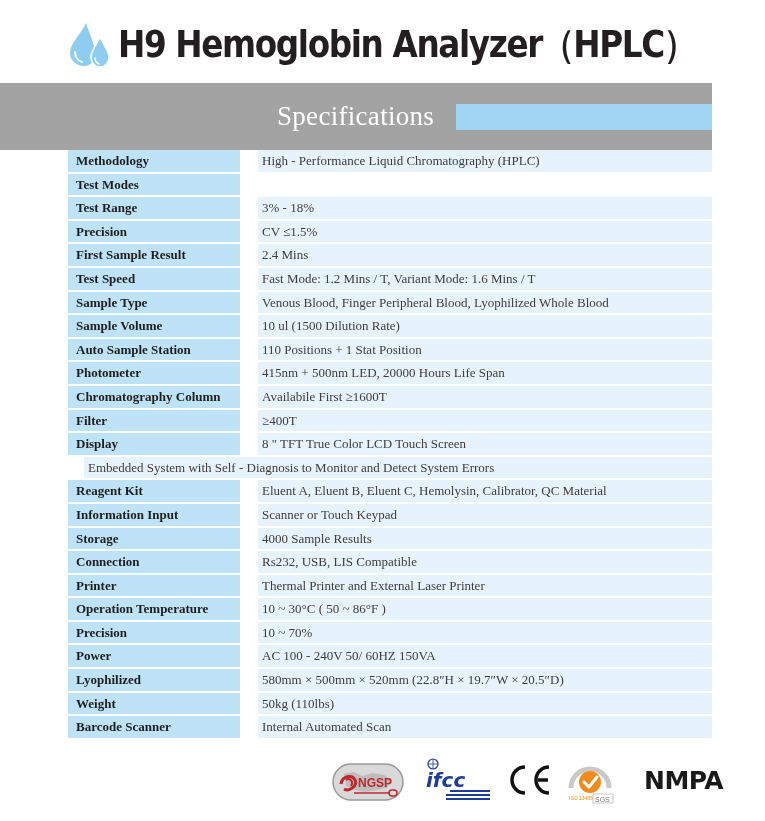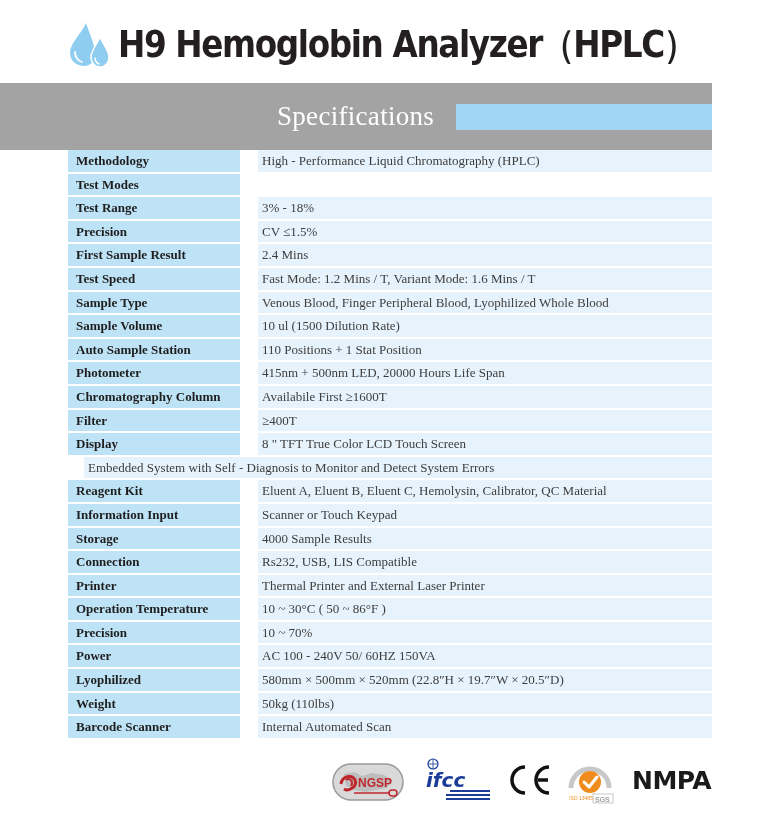--- a/index.html
+++ b/index.html
@@ -110,21 +110,21 @@
       height: 50px;
     }
     .logo {
       position: absolute;
     }
     .logo-ngsp { left: 2px; top: 6px; width: 72px; height: 40px; }
     .logo-ifcc { left: 94px; top: 2px; width: 70px; height: 46px; }
     .logo-ce { left: 176px; top: 6px; width: 46px; height: 36px; }
     .logo-sgs { left: 235px; top: 2px; width: 50px; height: 46px; }
     .logo-nmpa {
-      left: 302px;
+      left: 314px;
       top: 10px;
       font-family: "DejaVu Sans", "Liberation Sans", sans-serif;
       font-weight: bold;
       font-size: 25px;
       color: #1a1a1a;
       letter-spacing: -0.5px;
       line-height: 30px;
     }
   </style>
 </head>

